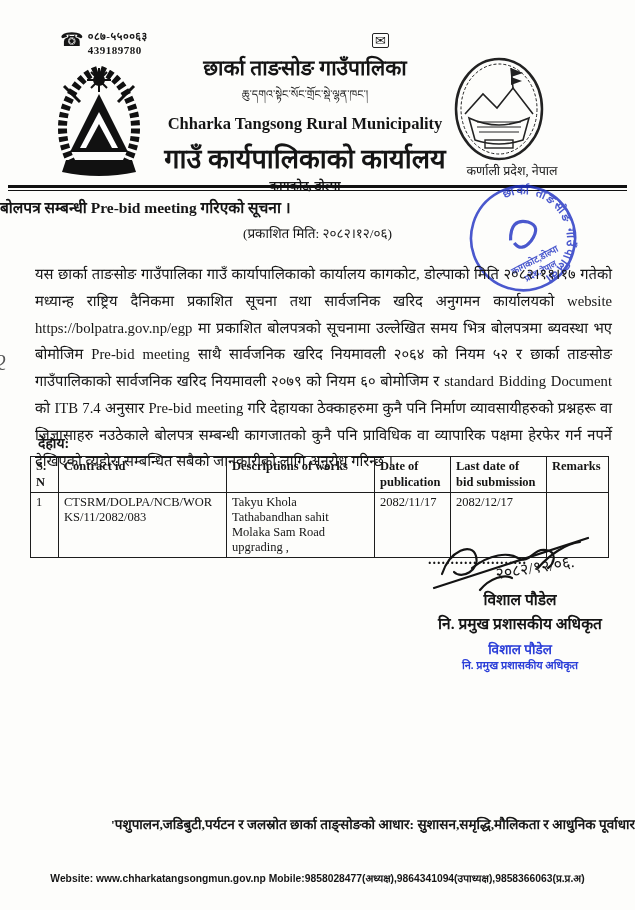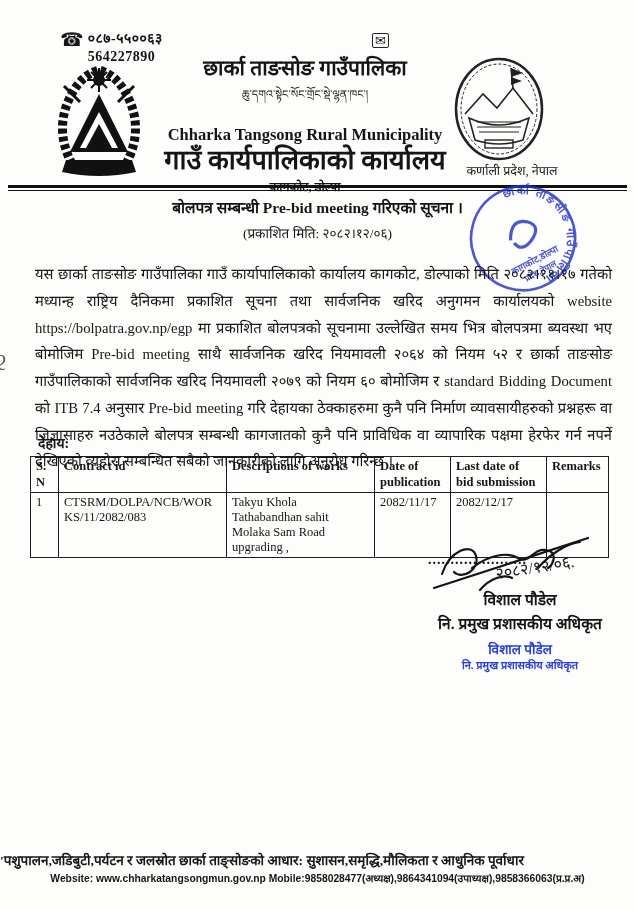--- a/index.html
+++ b/index.html
@@ -5,72 +5,72 @@
   * { margin:0; padding:0; box-sizing:border-box; }
   html,body { background:#e8e8e8; }
   .page {
     position:relative; width:635px; height:910px; margin:0 auto;
     background:#fdfdfb; color:#151515; overflow:hidden;
     font-family:"Liberation Serif","DejaVu Serif",serif;
   }
   
   .phone-block { position:absolute; left:60px; top:30px; display:flex; align-items:flex-start; gap:4px; }
   .phone-glyph { font-size:19px; line-height:1; }
-  .phone-nums { font-size:14px; font-weight:bold; line-height:1.25; letter-spacing:.5px; }
+  .phone-nums { font-size:11px; font-weight:bold; line-height:1.25; letter-spacing:.5px; }
   .email-block { position:absolute; left:372px; top:33px; display:flex; align-items:flex-start; gap:5px; }
   .email-glyph { font-size:13px; line-height:1; border:1.3px solid #222; border-radius:2px; padding:0 2px; }
   .email-lines { font-family:"Liberation Sans","DejaVu Sans",sans-serif; font-size:8.6px; font-weight:bold; line-height:1.3; }
   .center-head { position:absolute; left:138px; top:53px; width:334px; text-align:center; }
   .muni-np { font-size:21px; font-weight:bold; }
   .muni-tib { font-size:11px; margin-top:1px; }
-  .muni-en { font-size:16.5px; font-weight:bold; margin-top:12px; }
-  .office-np { font-size:27px; font-weight:bold; line-height:1.1; margin-top:1px; }
+  .muni-en { font-size:16.5px; font-weight:bold; margin-top:1px; }
+  .office-np { font-size:27px; font-weight:bold; line-height:1.1; margin-top:11px; }
   .addr { font-size:12.5px; font-weight:bold; margin-top:2px; }
   .left-emblem { position:absolute; left:50px; top:56px; }
   .right-seal { position:absolute; left:453px; top:56px; }
   .province { position:absolute; left:437px; top:162px; width:150px; text-align:center; font-size:12.5px; font-weight:normal; }
   .rule-a { position:absolute; left:8px; right:8px; top:185px; border-top:3px solid #111; }
   .rule-b { position:absolute; left:8px; right:8px; top:190px; border-top:1.5px solid #111; }
   
-  .notice-title { position:absolute; left:0; top:196px; width:100%; text-align:center; font-size:15.5px; font-weight:bold; }
+  .notice-title { position:absolute; left:0; top:196px; width:100%; font-size:15.5px; font-weight:bold; }
   .notice-date  { position:absolute; left:0; top:224px; width:100%; text-align:center; font-size:13.5px; font-weight:normal; }
   .round-stamp { position:absolute; left:468px; top:182px; transform:rotate(-28deg); opacity:.82; }
   .body-par { position:absolute; left:35px; top:261px; width:577px; font-size:14.7px; line-height:1.82; text-align:justify; }
   .list-label { position:absolute; left:38px; top:433px; font-size:14px; font-weight:bold; }
   
   table.bids { position:absolute; left:30px; top:456px; border-collapse:collapse; table-layout:fixed; width:578px;
     font-size:12.5px; }
   table.bids th, table.bids td { border:1.6px solid #1d1d1d; padding:2px 5px; vertical-align:top; text-align:left; }
   table.bids th { font-weight:bold; white-space:pre-line; line-height:1.25; }
   td.wrap-all { word-break:break-all; }
   tr.data-row { height:56px; }
   
   .sig-dots { position:absolute; left:428px; top:552px; font-size:14px; font-weight:bold; letter-spacing:1px; }
   .sig-scrawl { position:absolute; left:420px; top:528px; }
   .sig-date { position:absolute; left:495px; top:556px; transform:rotate(-9deg); font-size:16px; }
   .sig-name { position:absolute; left:420px; top:588px; width:200px; text-align:center; font-size:15.5px; font-weight:bold; }
   .sig-desig { position:absolute; left:390px; top:612px; width:260px; text-align:center; font-size:15.5px; font-weight:bold; }
   .stamp-name { position:absolute; left:420px; top:640px; width:200px; text-align:center; font-size:13.5px; font-weight:bold; color:#2b3ed8; }
   .stamp-desig { position:absolute; left:400px; top:657px; width:240px; text-align:center; font-size:11px; font-weight:bold; color:#2b3ed8; }
   
-  .footer-slogan { position:absolute; left:0; top:851px; width:100%; text-align:left; font-size:13.5px; font-weight:bold; }
+  .footer-slogan { position:absolute; left:0; top:815px; width:100%; text-align:right; font-size:13.5px; font-weight:bold; }
   .footer-contact { position:absolute; left:0; top:871px; width:100%; text-align:center;
     font-family:"Liberation Sans","DejaVu Sans",sans-serif; font-size:10.3px; font-weight:bold; }
   .crease { position:absolute; left:-4px; top:352px; font-size:20px; color:#555; }
 </style>
 </head>
 <body>
 
 <div class="page">
 
   <div class="phone-block">
     <span class="phone-glyph">☎</span>
     <span class="phone-nums">
       <span>०८७-५५००६३</span><br>
-      <span>564227890</span>
+      <span>439189780</span>
     </span>
   </div>
 
   <div class="email-block">
     <span class="email-glyph">✉</span>
   </div>
 
   <div class="left-emblem">
     <svg width="98" height="128" viewBox="0 0 98 128">
       <path d="M22,108 Q2,70 24,34 Q34,18 49,14 Q64,18 74,34 Q96,70 76,108" fill="none" stroke="#111" stroke-width="9" stroke-dasharray="5 3"></path>

